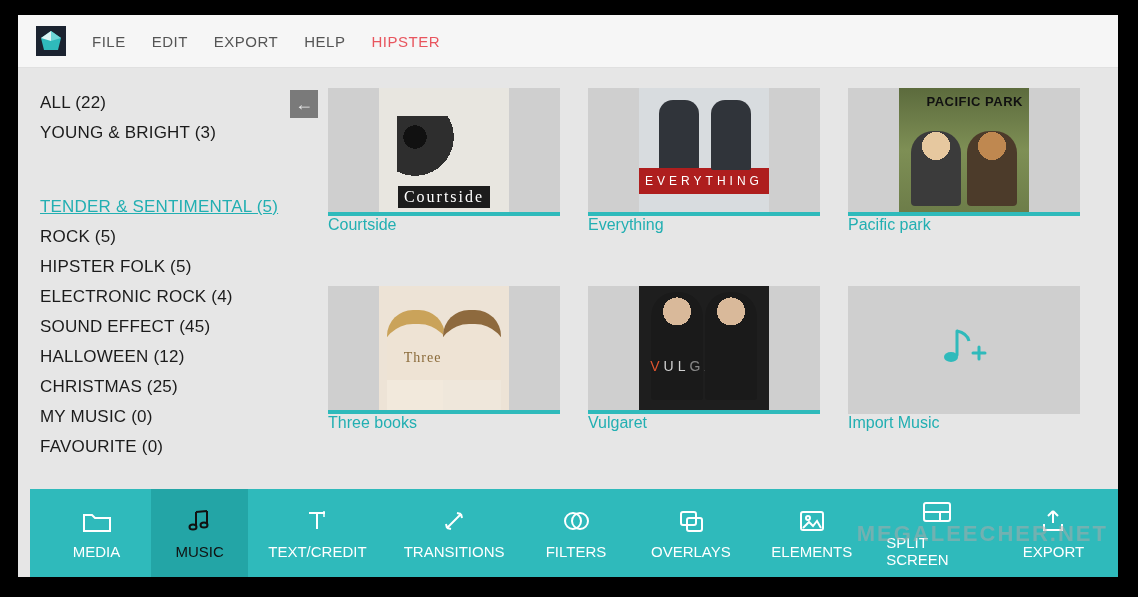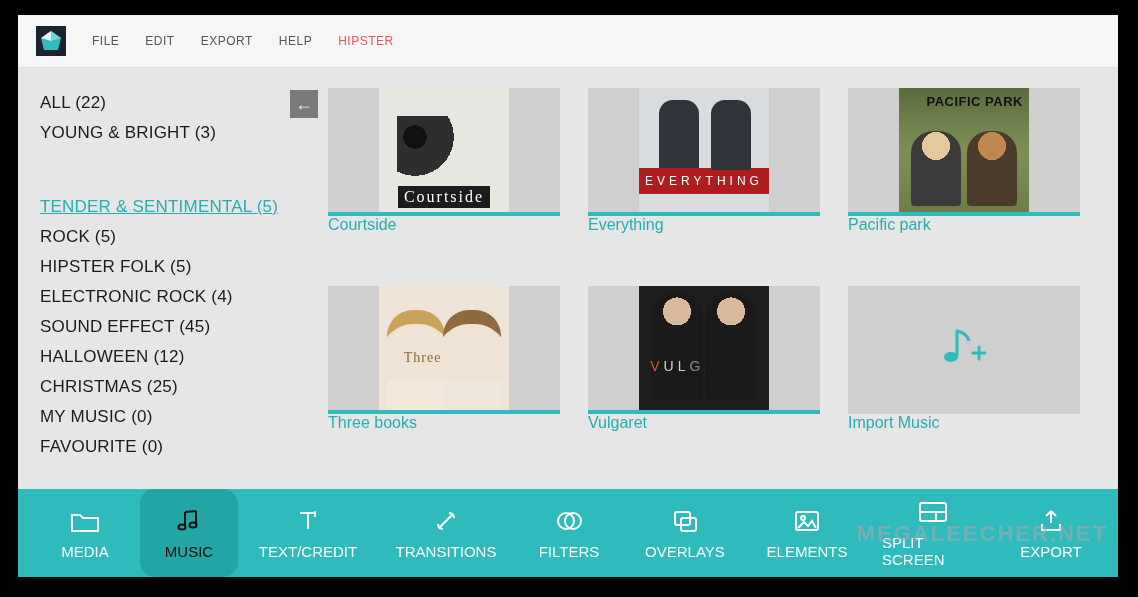--- a/index.html
+++ b/index.html
@@ -10,21 +10,21 @@
   }
 
   .menubar {
     background: #f6f6f6; height: 53px; display: flex; align-items: center;
     padding-left: 18px; gap: 26px; border-bottom: 1px solid #e0e0e0;
   }
   .logo {
     width: 30px; height: 30px; background: #1b2330; position: relative; flex-shrink: 0;
   }
   .logo svg { position: absolute; inset: 0; }
-  .menubar .menu-item { color: #555; font-size: 12px; letter-spacing: 0.5px; cursor: pointer; }
+  .menubar .menu-item { color: #555; font-size: 15px; letter-spacing: 0.5px; cursor: pointer; }
   .menubar .menu-item.register { color: #e8555e; }
 
   .workspace {
     flex: 1; display: flex; padding: 20px 22px 18px 22px; gap: 10px; overflow: hidden;
   }
 
   .sidebar { width: 278px; position: relative; }
   .sidebar .cat-item {
     font-size: 17px; color: #1b1b1b; line-height: 30px; cursor: pointer;
     letter-spacing: 0.2px; white-space: nowrap;
@@ -123,28 +123,28 @@
 
   .t-import { background: #cfcfcf; }
   .t-import .import-icon {
     position: absolute; left: 50%; top: 50%; transform: translate(-50%, -50%);
     color: #2fbabb;
   }
   .card.import .thumb-wrap { border-bottom: none; }
 
   .bottombar {
     height: 88px; background: #2fbabb; display: flex; align-items: flex-start;
-    padding: 0 12px; gap: 0;
+    padding: 0 12px; gap: 0; margin-left: 12px;
   }
   .bbtn {
     display: flex; flex-direction: column; align-items: center; justify-content: center;
     gap: 8px; color: #fff; font-size: 15px; height: 100%; cursor: pointer;
     padding: 0 14px;
   }
-  .bbtn.active { background: #23a5a6; color: #111; border-radius: 15px; }
+  .bbtn.active { background: #23a5a6; color: #111; }
   .bbtn .bicon { height: 28px; display: flex; align-items: center; justify-content: center; }
   .bbtn.active .bicon { color: #111; }
   .bbtn svg { display: block; }
   #bb-media       { width: 110px; }
   #bb-music       { width: 98px;  }
   #bb-text        { width: 140px; }
   #bb-transitions { width: 136px; }
   #bb-filters     { width: 110px; }
   #bb-overlays    { width: 122px; }
   #bb-elements    { width: 122px; }

